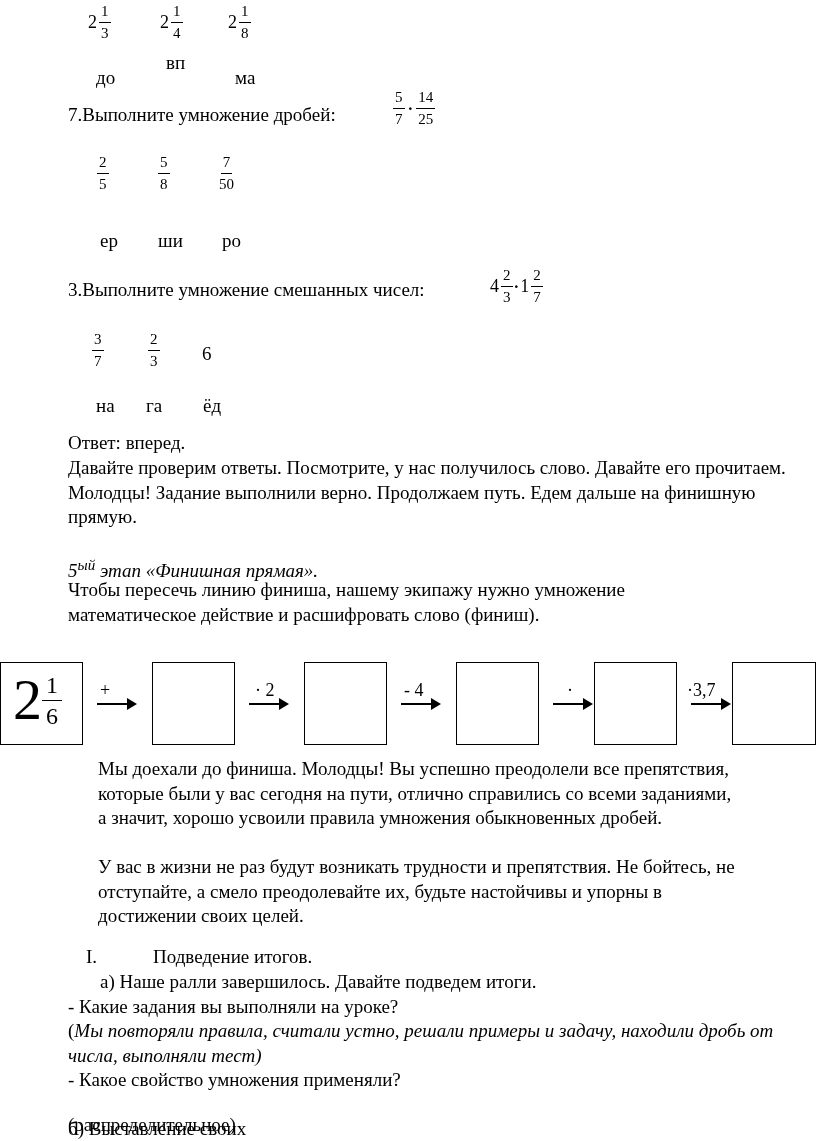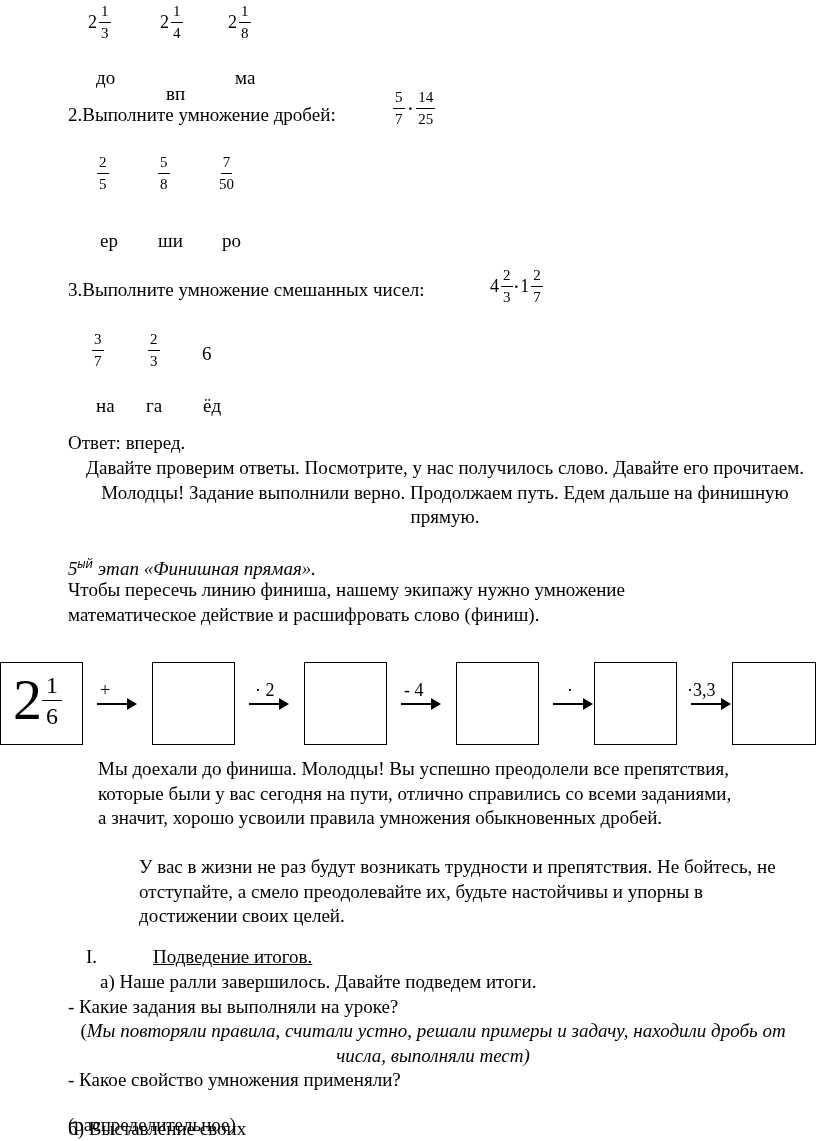--- a/index.html
+++ b/index.html
@@ -26,22 +26,22 @@
   .arrow { position: absolute; height: 2px; background: #000; }
   .arrow::after {
     content: ""; position: absolute; right: -2px; top: -5px;
     border-left: 10px solid #000; border-top: 6px solid transparent; border-bottom: 6px solid transparent;
   }
   .oplabel { position: absolute; font-size: 18px; line-height: 20px; white-space: nowrap; }
   .big-mixed { position: absolute; display: flex; align-items: center; }
   .big-mixed .whole { font-size: 58px; line-height: 1; }
   .big-mixed .frac { font-size: 24px; }
   .big-mixed .frac .num { padding: 0 4px 3px 4px; }
-  .u { text-decoration: underline; }
-  sup { font-size: 13px; font-family: Liberation Mono, monospace; }
+  .u { }
+  sup { font-size: 15px; }
 </style>
 </head>
 <body>
 
 <div class="mixed" style="left:88px; top:4px;">
   <span class="whole">2</span>
   <span class="frac sm">
       <span class="num">1</span>
       <span class="den">3</span>
     </span>
@@ -54,24 +54,24 @@
     </span>
 </div>
 <div class="mixed" style="left:228px; top:4px;">
   <span class="whole">2</span>
   <span class="frac sm">
       <span class="num">1</span>
       <span class="den">8</span>
     </span>
 </div>
 <div class="abs txt" style="left:96px; top:66px;">до</div>
-<div class="abs txt" style="left:166px; top:82px;">вп</div>
+<div class="abs txt" style="left:166px; top:51px;">вп</div>
 <div class="abs txt" style="left:235px; top:66px;">ма</div>
 
-<div class="abs txt" style="left:68px; top:103px;">2.Выполните умножение дробей:</div>
+<div class="abs txt" style="left:68px; top:103px;">7.Выполните умножение дробей:</div>
 <div class="mixed" style="left:393px; top:90px;">
   <span class="frac sm">
       <span class="num">5</span>
       <span class="den">7</span>
     </span>
   <span class="dot">·</span>
   <span class="frac sm">
       <span class="num">14</span>
       <span class="den">25</span>
     </span>
@@ -125,21 +125,21 @@
       <span class="num">2</span>
       <span class="den">3</span>
     </span>
 </div>
 <div class="abs txt" style="left:202px; top:342px;">6</div>
 <div class="abs txt" style="left:96px; top:394px;">на</div>
 <div class="abs txt" style="left:146px; top:394px;">га</div>
 <div class="abs txt" style="left:203px; top:394px;">ёд</div>
 
 <div class="abs txt" style="left:68px; top:431px;">Ответ: вперед.</div>
-<div class="abs para" style="left:80px; top:456px; width:730px;text-align:center;">Давайте проверим ответы. Посмотрите, у нас получилось слово. Давайте его прочитаем. Молодцы! Задание выполнили верно. Продолжаем путь. Едем дальше на финишную прямую.</div>
+<div class="abs para" style="left:68px; top:456px; width:730px;">Давайте проверим ответы. Посмотрите, у нас получилось слово. Давайте его прочитаем. Молодцы! Задание выполнили верно. Продолжаем путь. Едем дальше на финишную прямую.</div>
 
 <div class="abs txt italic" style="left:68px; top:553px;">
   <span>5</span><sup>ый</sup><span> этап «Финишная прямая».</span>
 </div>
 <div class="abs para" style="left:68px; top:578px; width:600px;">Чтобы пересечь линию финиша, нашему экипажу нужно умножение математическое действие и расшифровать слово (финиш).</div>
 
 <div class="box" style="left:0px; top:662px; width:83px; height:83px;">
   <div class="big-mixed" style="left:12px; top:8px;">
     <span class="whole">2</span>
     <span class="frac">
@@ -158,29 +158,29 @@
 <div class="box" style="left:304px; top:662px; width:83px; height:83px;"></div>
 
 <div class="oplabel" style="left:404px; top:680px;">- 4</div>
 <div class="arrow" style="left:401px; top:703px; width:38px;"></div>
 <div class="box" style="left:456px; top:662px; width:83px; height:83px;"></div>
 
 <div class="oplabel" style="left:567px; top:680px;">·</div>
 <div class="arrow" style="left:553px; top:703px; width:38px;"></div>
 <div class="box" style="left:594px; top:662px; width:83px; height:83px;"></div>
 
-<div class="oplabel" style="left:687px; top:680px;">·3,3</div>
+<div class="oplabel" style="left:687px; top:680px;">·3,7</div>
 <div class="arrow" style="left:691px; top:703px; width:38px;"></div>
 <div class="box" style="left:732px; top:662px; width:84px; height:83px;"></div>
 
 <div class="abs para" style="left:98px; top:757px; width:640px;">Мы доехали до финиша. Молодцы! Вы успешно преодолели все препятствия, которые были у вас сегодня на пути, отлично справились со всеми заданиями, а значит, хорошо усвоили правила умножения обыкновенных дробей.</div>
-<div class="abs para" style="left:98px; top:855px; width:640px;margin-left:41px;">У вас в жизни не раз будут возникать трудности и препятствия. Не бойтесь, не отступайте, а смело преодолевайте их, будьте настойчивы и упорны в достижении своих целей.</div>
+<div class="abs para" style="left:98px; top:855px; width:640px;">У вас в жизни не раз будут возникать трудности и препятствия. Не бойтесь, не отступайте, а смело преодолевайте их, будьте настойчивы и упорны в достижении своих целей.</div>
 
 <div class="abs txt" style="left:86px; top:945px;">I.</div>
 <div class="abs txt u" style="left:153px; top:945px;">Подведение итогов.</div>
 <div class="abs txt" style="left:68px; top:970px;margin-left:32px;">а) Наше ралли завершилось. Давайте подведем итоги.</div>
 <div class="abs txt" style="left:68px; top:995px;text-align:right;">- Какие задания вы выполняли на уроке?</div>
-<div class="abs para" style="left:68px; top:1019px; width:730px;text-align:center;">
+<div class="abs para" style="left:68px; top:1019px; width:730px;">
   <span>(</span><span class="italic">Мы повторяли правила, считали устно, решали примеры и задачу, находили дробь от числа, выполняли тест)</span>
 </div>
 <div class="abs txt" style="left:68px; top:1068px;">- Какое свойство умножения применяли?</div>
 <div class="abs txt" style="left:68px; top:1093px;margin-top:20px;">(распределительное)</div>
 <div class="abs txt" style="left:68px; top:1117px;">б) Выставление своих</div>
 
 </body></html>

